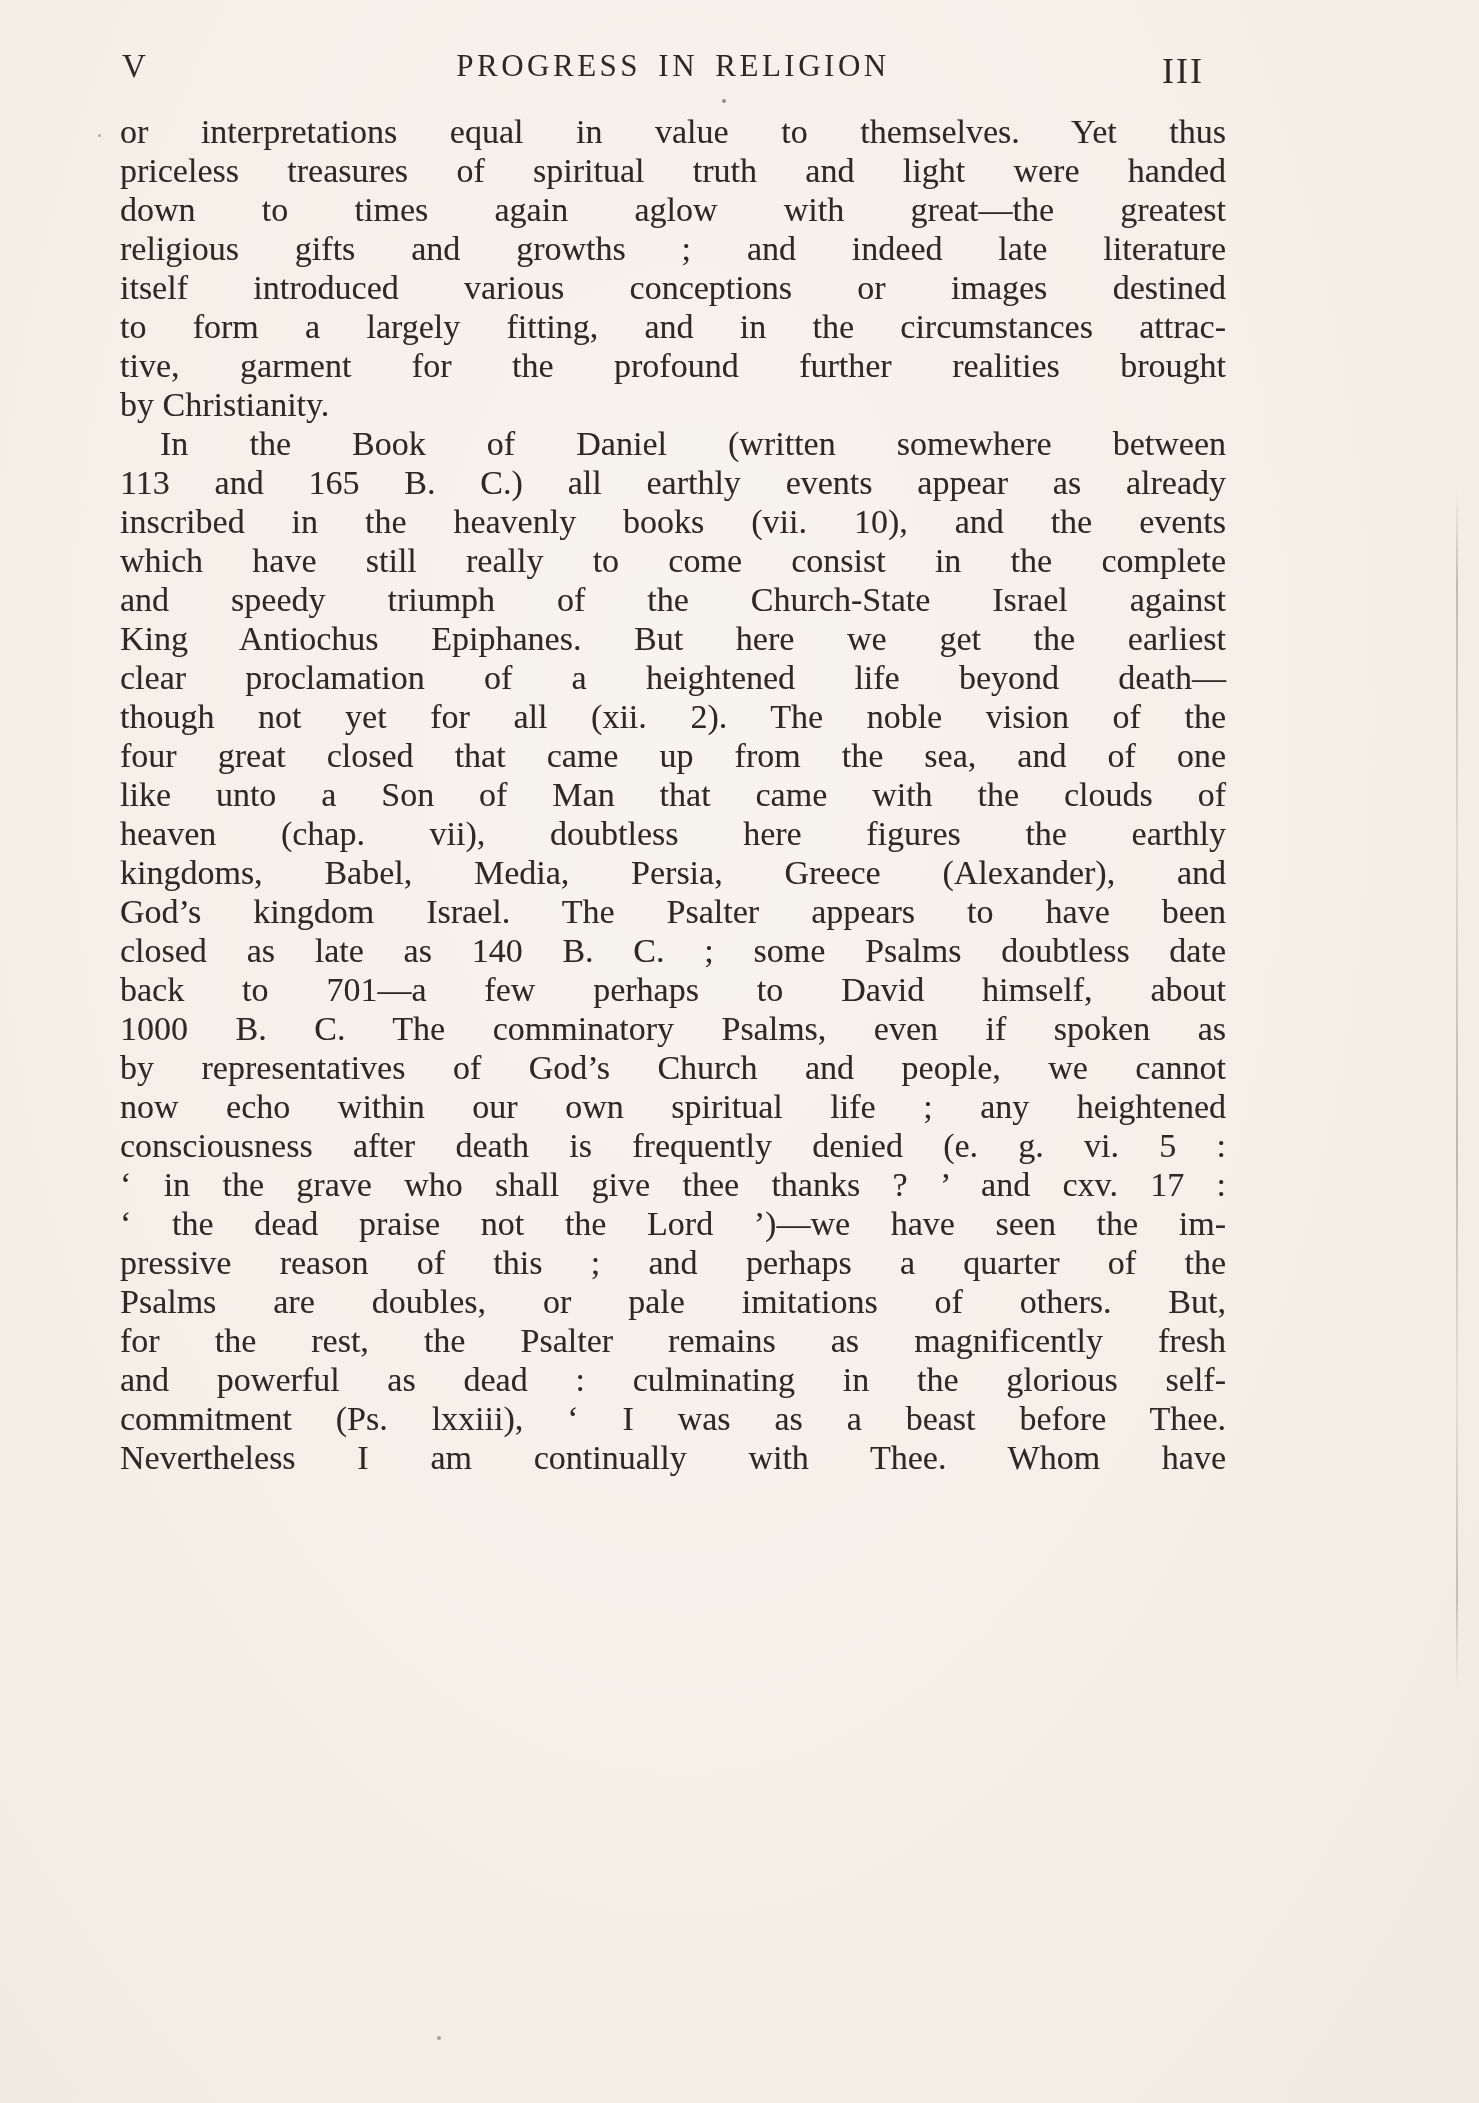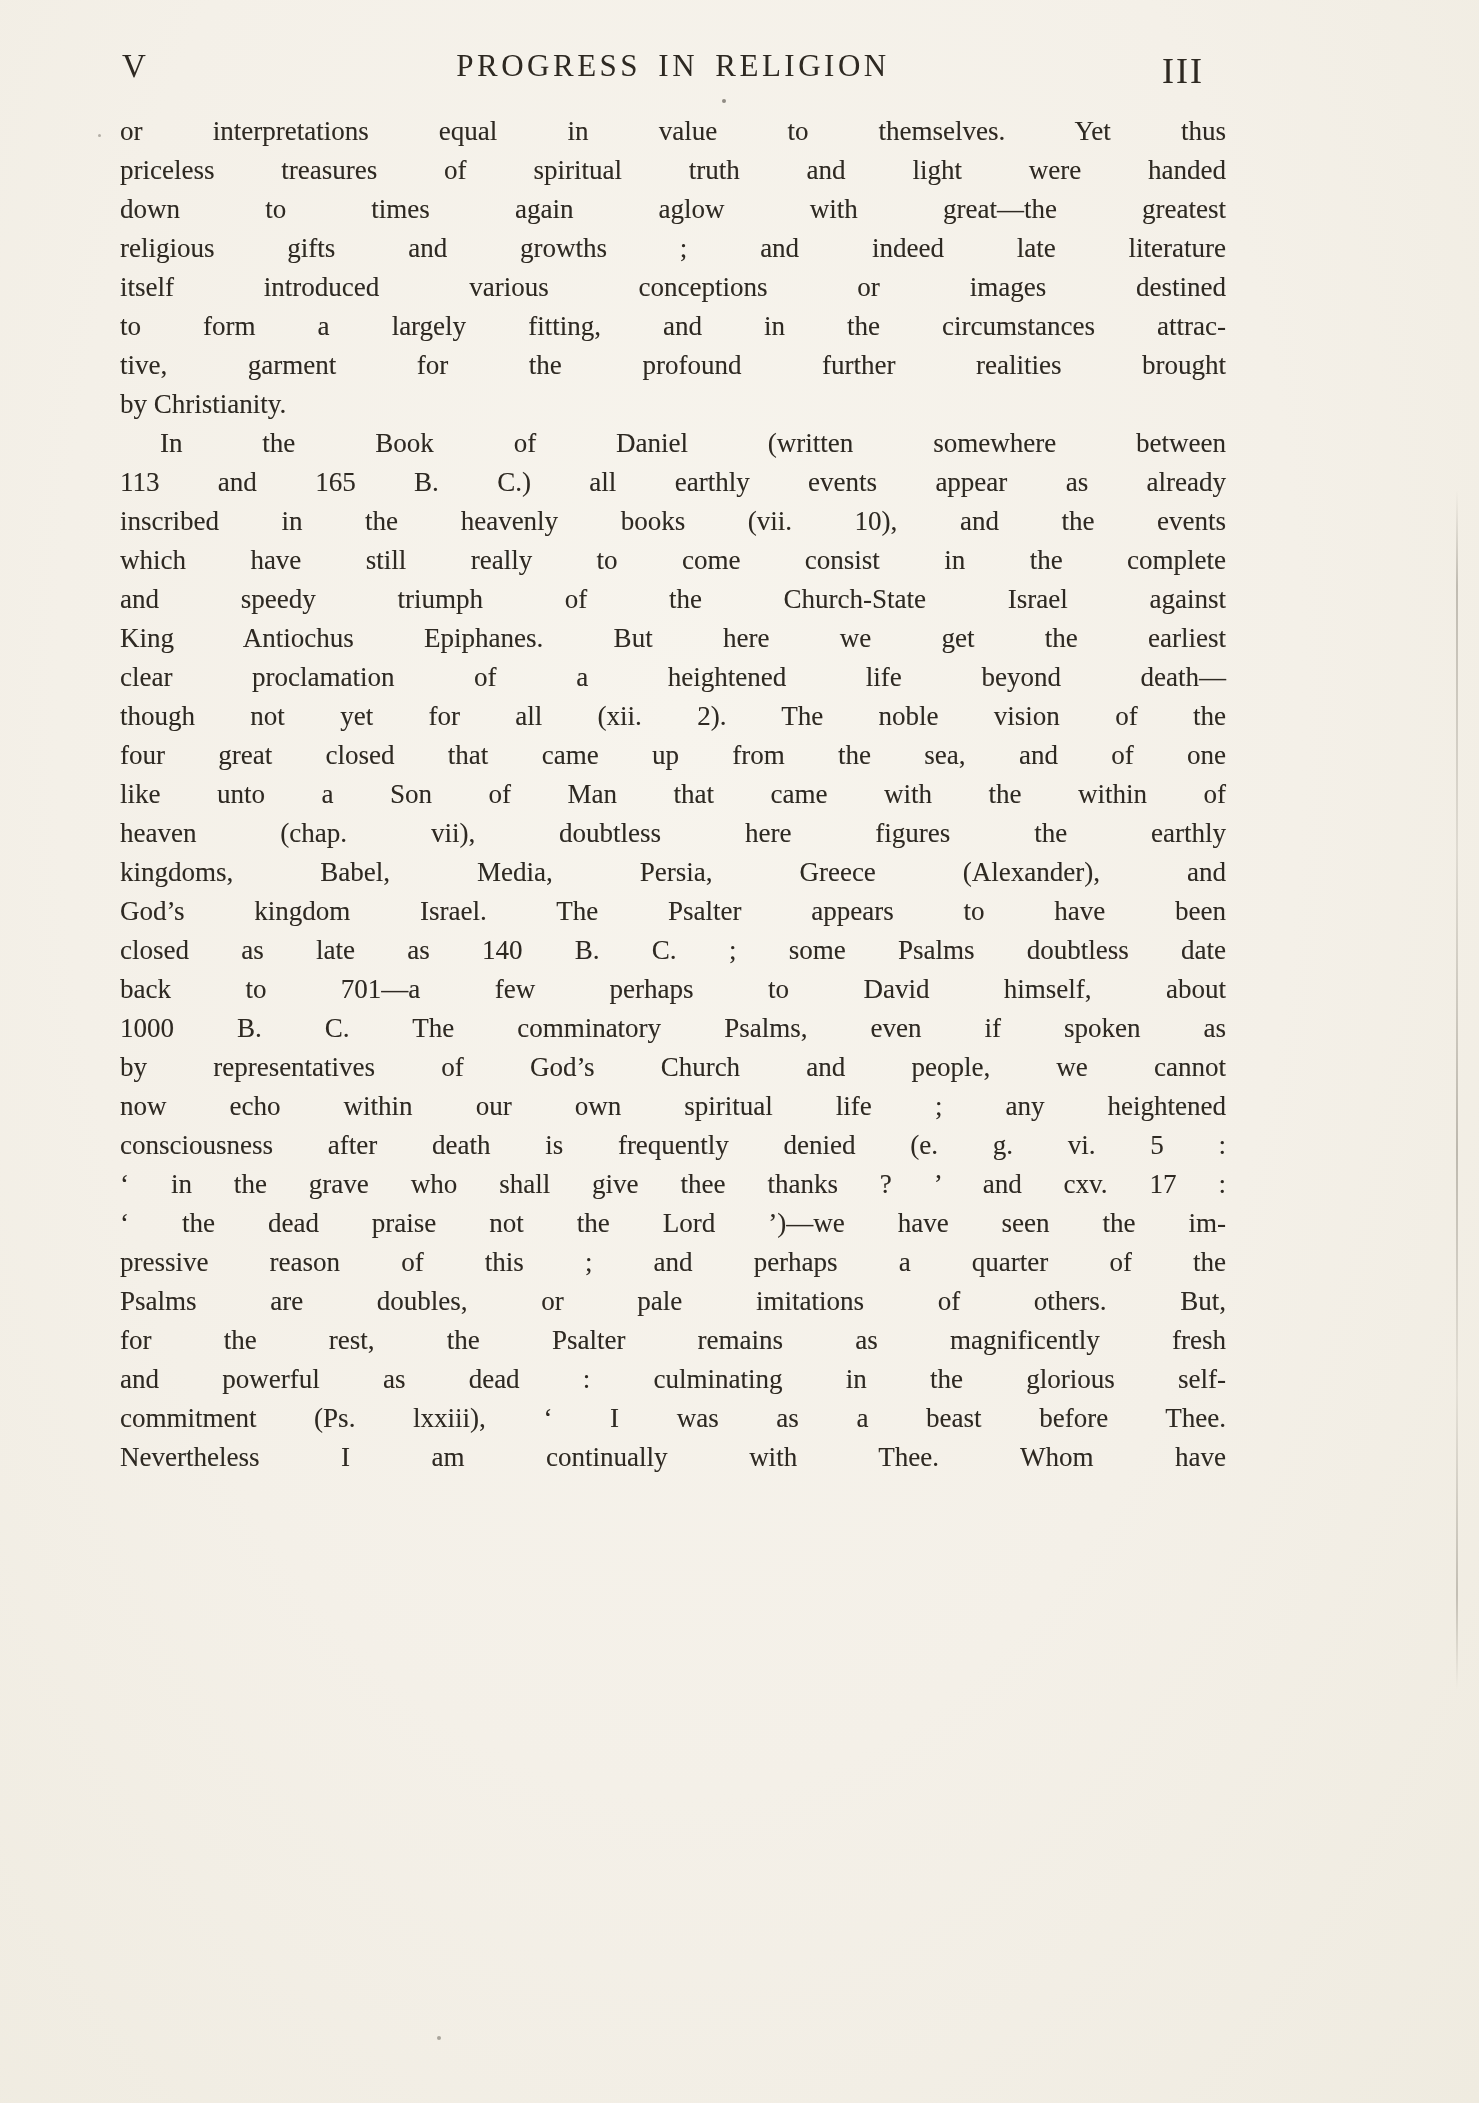--- a/index.html
+++ b/index.html
@@ -48,21 +48,21 @@
     top: 2px;
     font-size: 36px;
     letter-spacing: 2px;
   }
 
   .page-body {
     position: absolute;
     top: 112px;
     left: 120px;
     width: 1106px;
-    font-size: 27px;
+    font-size: 34px;
     line-height: 39px;
     text-shadow: 0.2px 0.2px 0 rgba(43, 38, 31, 0.25);
   }
   .line {
     text-align: justify;
     text-align-last: justify;
     white-space: nowrap;
     width: 100%;
   }
   .line { white-space: normal; }
@@ -115,21 +115,21 @@
       <div class="line last-line">by Christianity.</div>
       <div class="line indent">In the Book of Daniel (written somewhere between</div>
       <div class="line">113 and 165 B. C.) all earthly events appear as already</div>
       <div class="line">inscribed in the heavenly books (vii. 10), and the events</div>
       <div class="line">which have still really to come consist in the complete</div>
       <div class="line">and speedy triumph of the Church-State Israel against</div>
       <div class="line">King Antiochus Epiphanes. But here we get the earliest</div>
       <div class="line">clear proclamation of a heightened life beyond death—</div>
       <div class="line">though not yet for all (xii. 2). The noble vision of the</div>
       <div class="line">four great closed that came up from the sea, and of one</div>
-      <div class="line">like unto a Son of Man that came with the within of</div>
+      <div class="line">like unto a Son of Man that came with the clouds of</div>
       <div class="line">heaven (chap. vii), doubtless here figures the earthly</div>
       <div class="line">kingdoms, Babel, Media, Persia, Greece (Alexander), and</div>
       <div class="line">God’s kingdom Israel. The Psalter appears to have been</div>
       <div class="line">closed as late as 140 B. C. ; some Psalms doubtless date</div>
       <div class="line">back to 701—a few perhaps to David himself, about</div>
       <div class="line">1000 B. C. The comminatory Psalms, even if spoken as</div>
       <div class="line">by representatives of God’s Church and people, we cannot</div>
       <div class="line">now echo within our own spiritual life ; any heightened</div>
       <div class="line">consciousness after death is frequently denied (e. g. vi. 5 :</div>
       <div class="line">‘ in the grave who shall give thee thanks ? ’ and cxv. 17 :</div>

